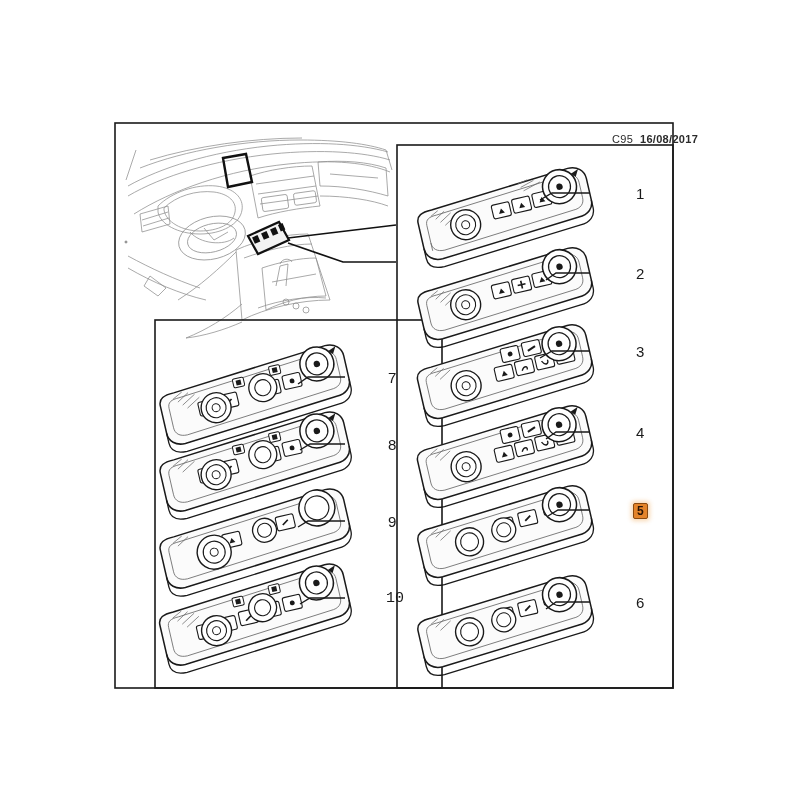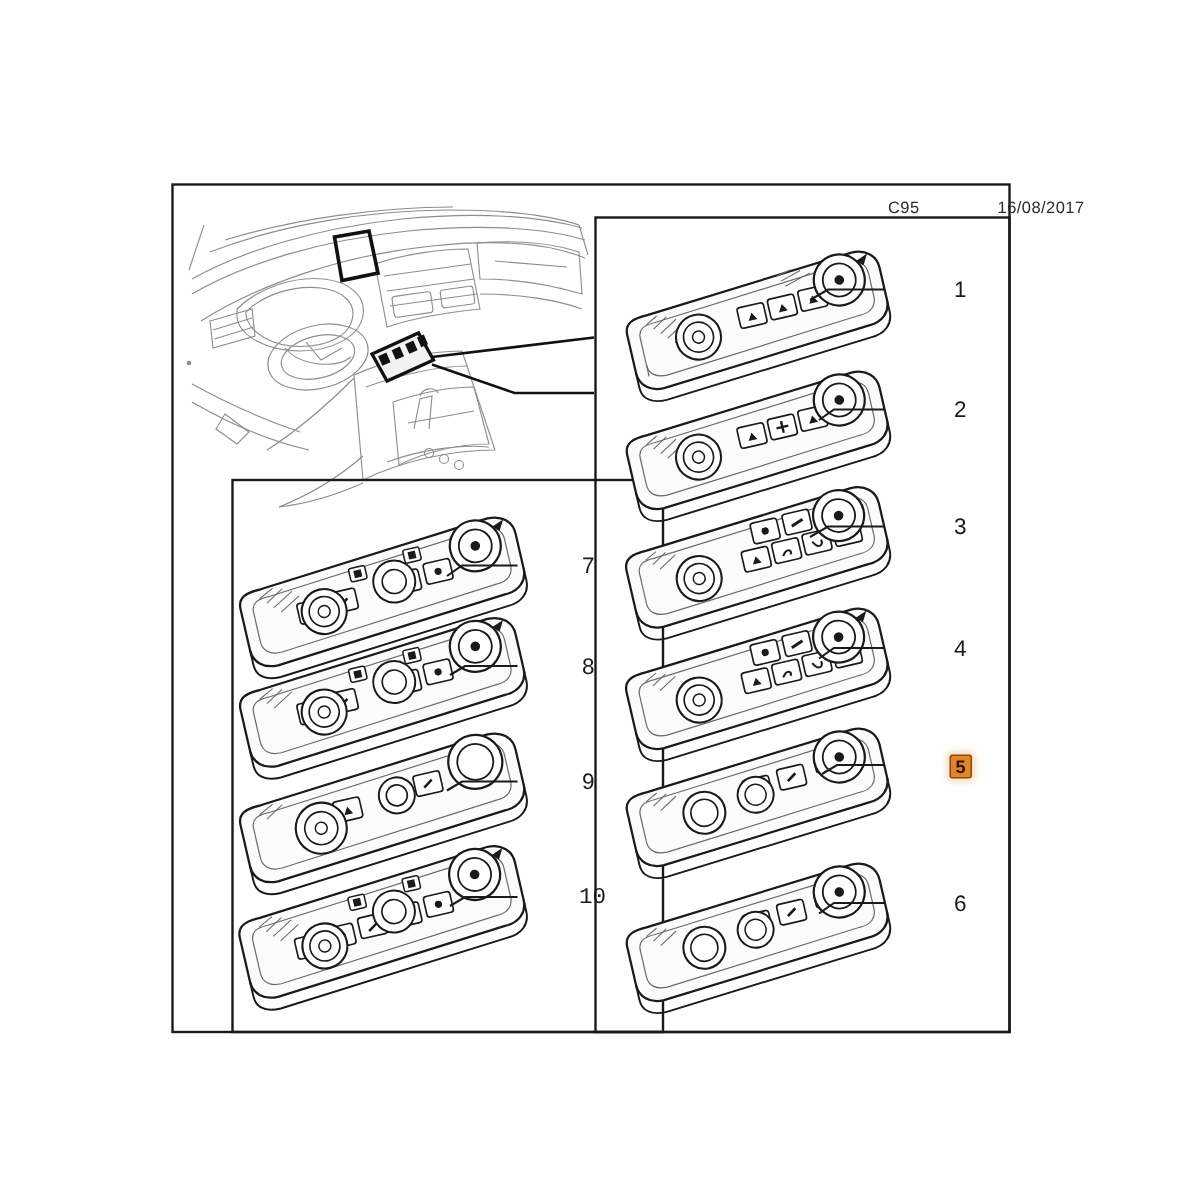--- a/index.html
+++ b/index.html
@@ -21,23 +21,24 @@
     top: 0;
     width: 800px;
     height: 800px;
   }
   .hdr-text {
     position: absolute;
     font-size: 11px;
     letter-spacing: 0.3px;
     color: #2b2b2b;
     white-space: nowrap;
+    margin-left: 20px;
   }
   #hdr-code { left: 592px; top: 133px; }
-  #hdr-date { left: 665px; top: 133px; }
+  #hdr-date { left: 620px; top: 133px; font-weight: bold; }
 
   .callout {
     position: absolute;
     font-size: 15px;
     color: #1a1a1a;
     white-space: nowrap;
     line-height: 1;
   }
   .callout.hl {
     color: #2a1405;

